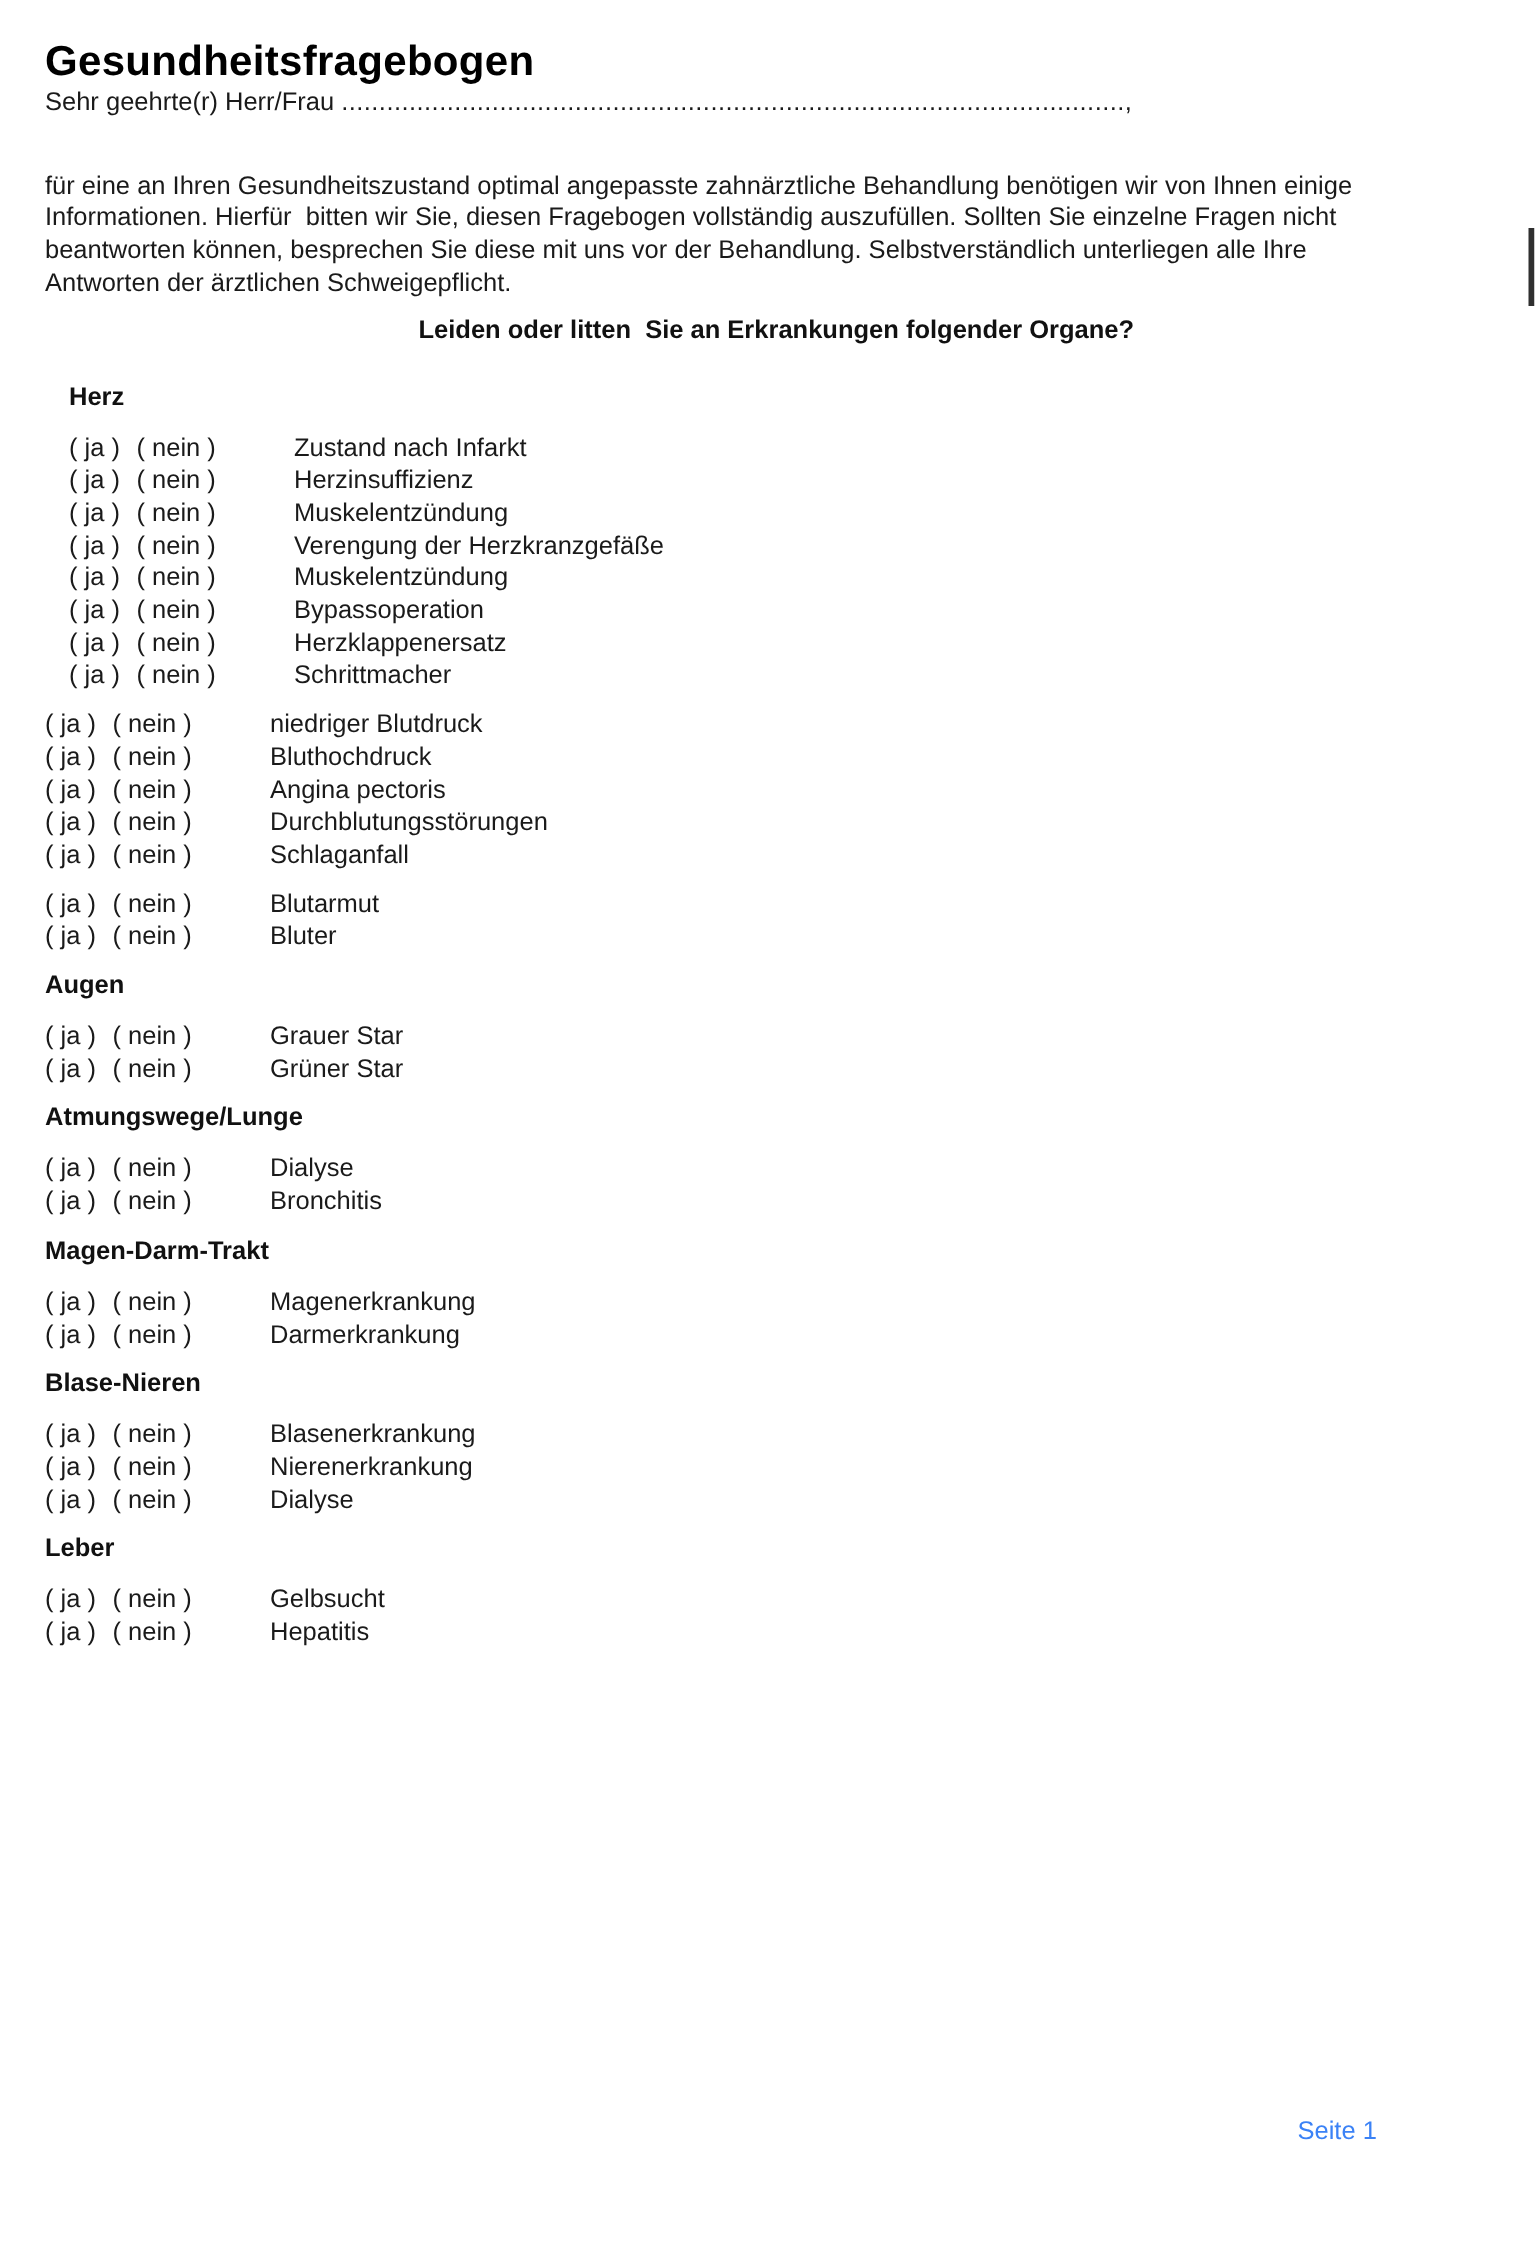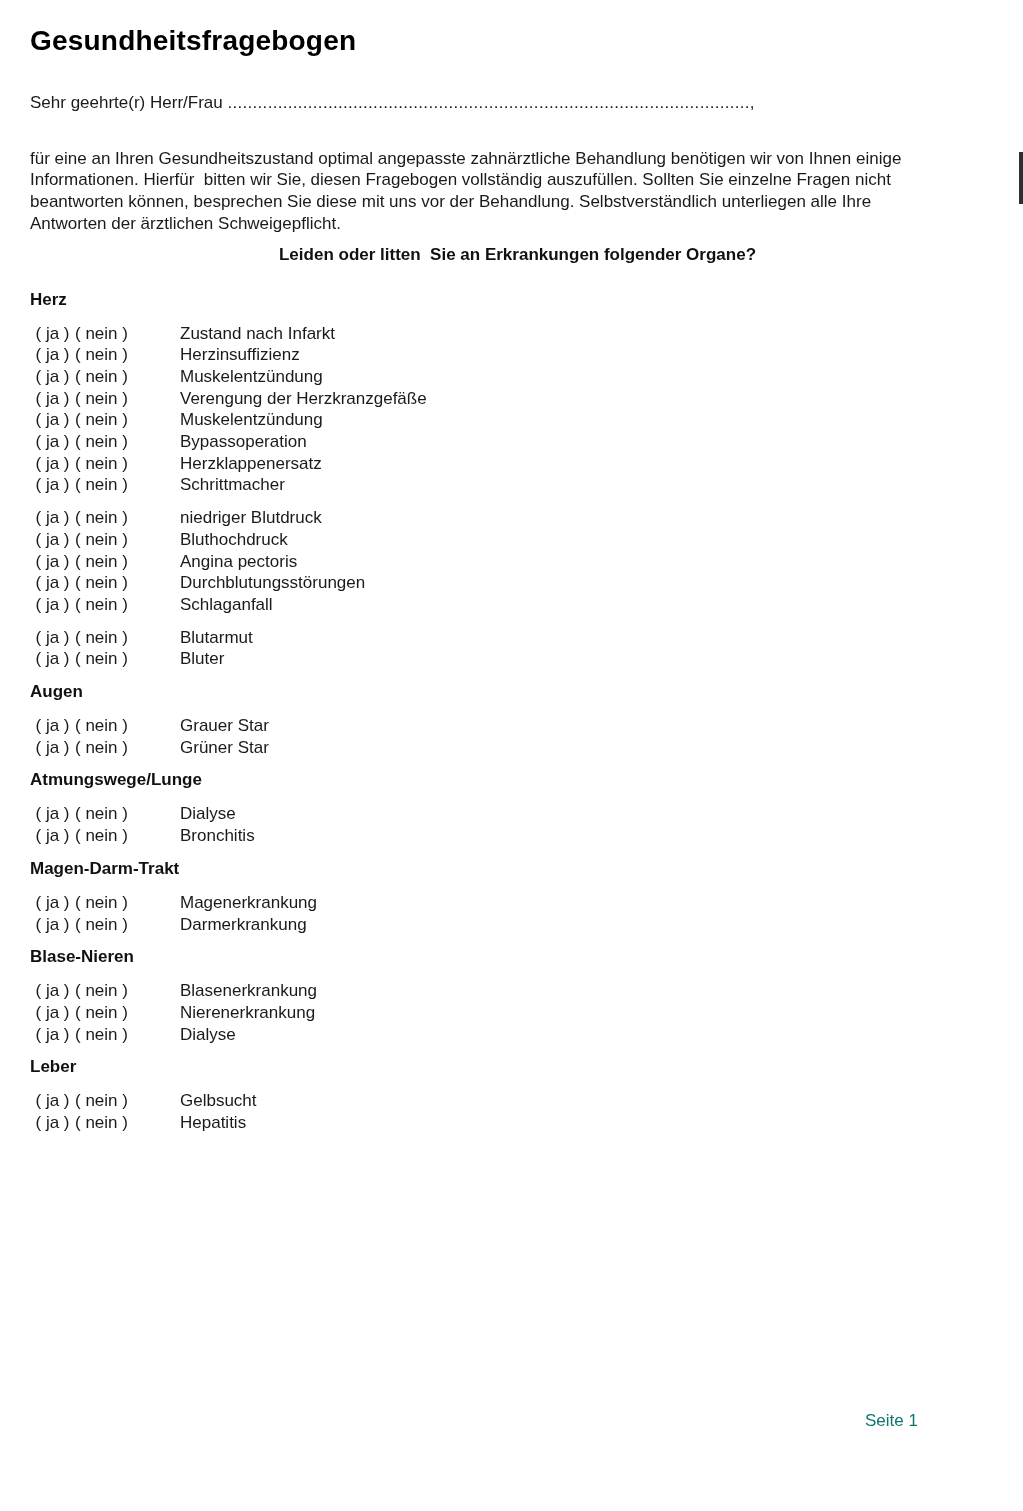--- a/index.html
+++ b/index.html
@@ -11,43 +11,43 @@
     color: #1a1a1a;
     position: relative;
     overflow: hidden;
   }
   .content { padding: 24px 18px 0 30px; }
   h1.doc-title {
     font-size: 28px; line-height: 33px; margin: 0;
     font-weight: bold; color: #000;
     letter-spacing: 0.2px;
   }
-  .salutation { margin-top: 35px; line-height: 21.7px; white-space: pre-wrap; }
+  .salutation { line-height: 21.7px; white-space: pre-wrap; }
   .salutation .dots { letter-spacing: 0.3px; }
   .intro { margin-top: 34px; line-height: 21.7px; }
   .intro div { white-space: pre-wrap; }
   .question-heading {
     margin-top: 9px; font-weight: bold; line-height: 22px;
     white-space: pre-wrap; color: #111; text-align: center;
   }
   .section { margin-top: 11px; }
-  .section.first { margin-top: 23px; }
+  .section.first { margin-top: 23px; margin-left: 16px; }
   .section h2 {
     font-size: 17px; line-height: 22px; margin: 0 0 12px 0;
     font-weight: bold; color: #111;
   }
   .rows { line-height: 21.7px; }
   .row { display: flex; }
   .opt { white-space: pre; }
-  .opt.ja { width: 45px; text-align: center; }
+  .opt.ja { width: 45px; }
   .opt.nein { width: 105px; }
   .qlabel { white-space: pre-wrap; }
   .footer {
     position: absolute; left: 865px; top: 1410px;
-    line-height: 21.7px; color: #0f766e;
+    line-height: 21.7px; color: #3b82f6;
   }
   .edge-bar {
     position: absolute; left: 1019px; top: 152px;
     width: 4px; height: 52px; background: #2f2f2f;
   }
 </style>
 </head>
 <body>
 
 <div class="content">

